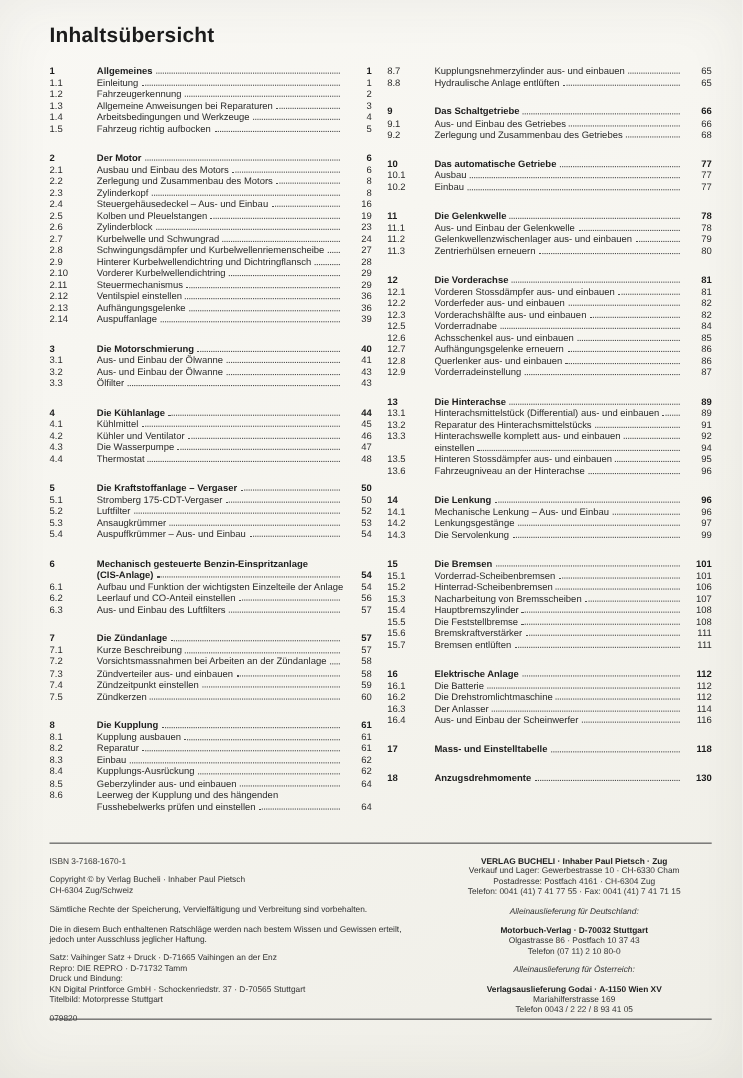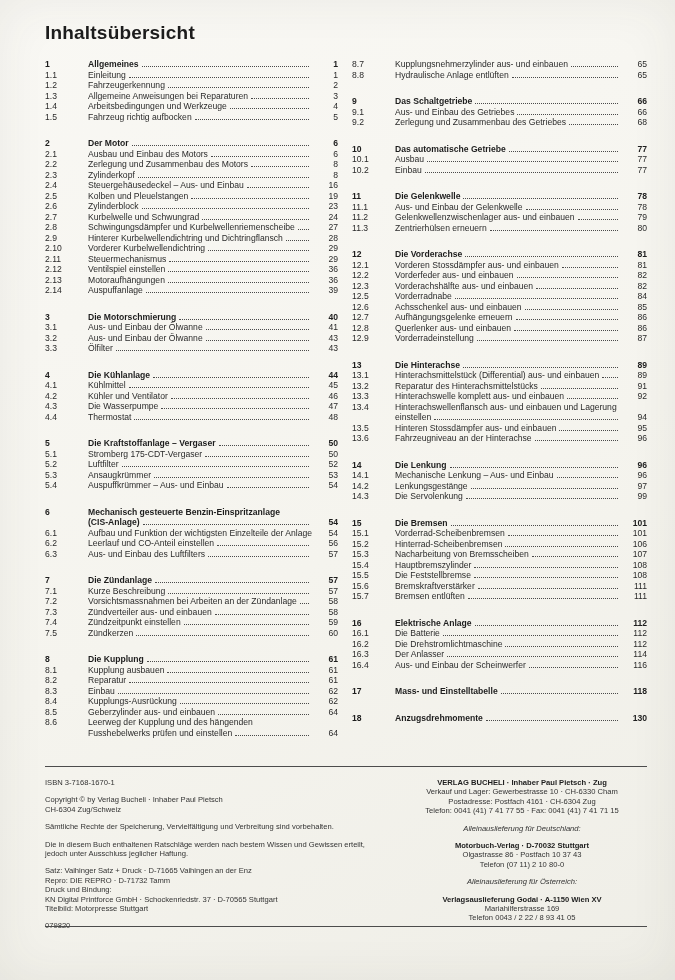--- a/index.html
+++ b/index.html
@@ -208,21 +208,21 @@
           <span class="toc-num">2.12</span>
           <span class="toc-mid">
             <span class="toc-text">Ventilspiel einstellen</span>
             <span class="leader"></span>
           </span>
           <span class="toc-page">36</span>
         </div>
         <div class="toc-row">
           <span class="toc-num">2.13</span>
           <span class="toc-mid">
-            <span class="toc-text">Motoraufhängungen</span>
+            <span class="toc-text">Aufhängungsgelenke</span>
             <span class="leader"></span>
           </span>
           <span class="toc-page">36</span>
         </div>
         <div class="toc-row">
           <span class="toc-num">2.14</span>
           <span class="toc-mid">
             <span class="toc-text">Auspuffanlage</span>
             <span class="leader"></span>
           </span>
@@ -707,27 +707,20 @@
           </span>
           <span class="toc-page">91</span>
         </div>
         <div class="toc-row">
           <span class="toc-num">13.3</span>
           <span class="toc-mid">
             <span class="toc-text">Hinterachswelle komplett aus- und einbauen</span>
             <span class="leader"></span>
           </span>
           <span class="toc-page">92</span>
-        </div>
-        <div class="toc-row">
-          <span class="toc-num">13.4</span>
-          <span class="toc-mid">
-            <span class="toc-text">Hinterachswellenflansch aus- und einbauen und Lagerung</span>
-          </span>
-          <span class="toc-page"></span>
         </div>
         <div class="toc-row">
           <span class="toc-num"></span>
           <span class="toc-mid">
             <span class="toc-text">einstellen</span>
             <span class="leader"></span>
           </span>
           <span class="toc-page">94</span>
         </div>
         <div class="toc-row">

